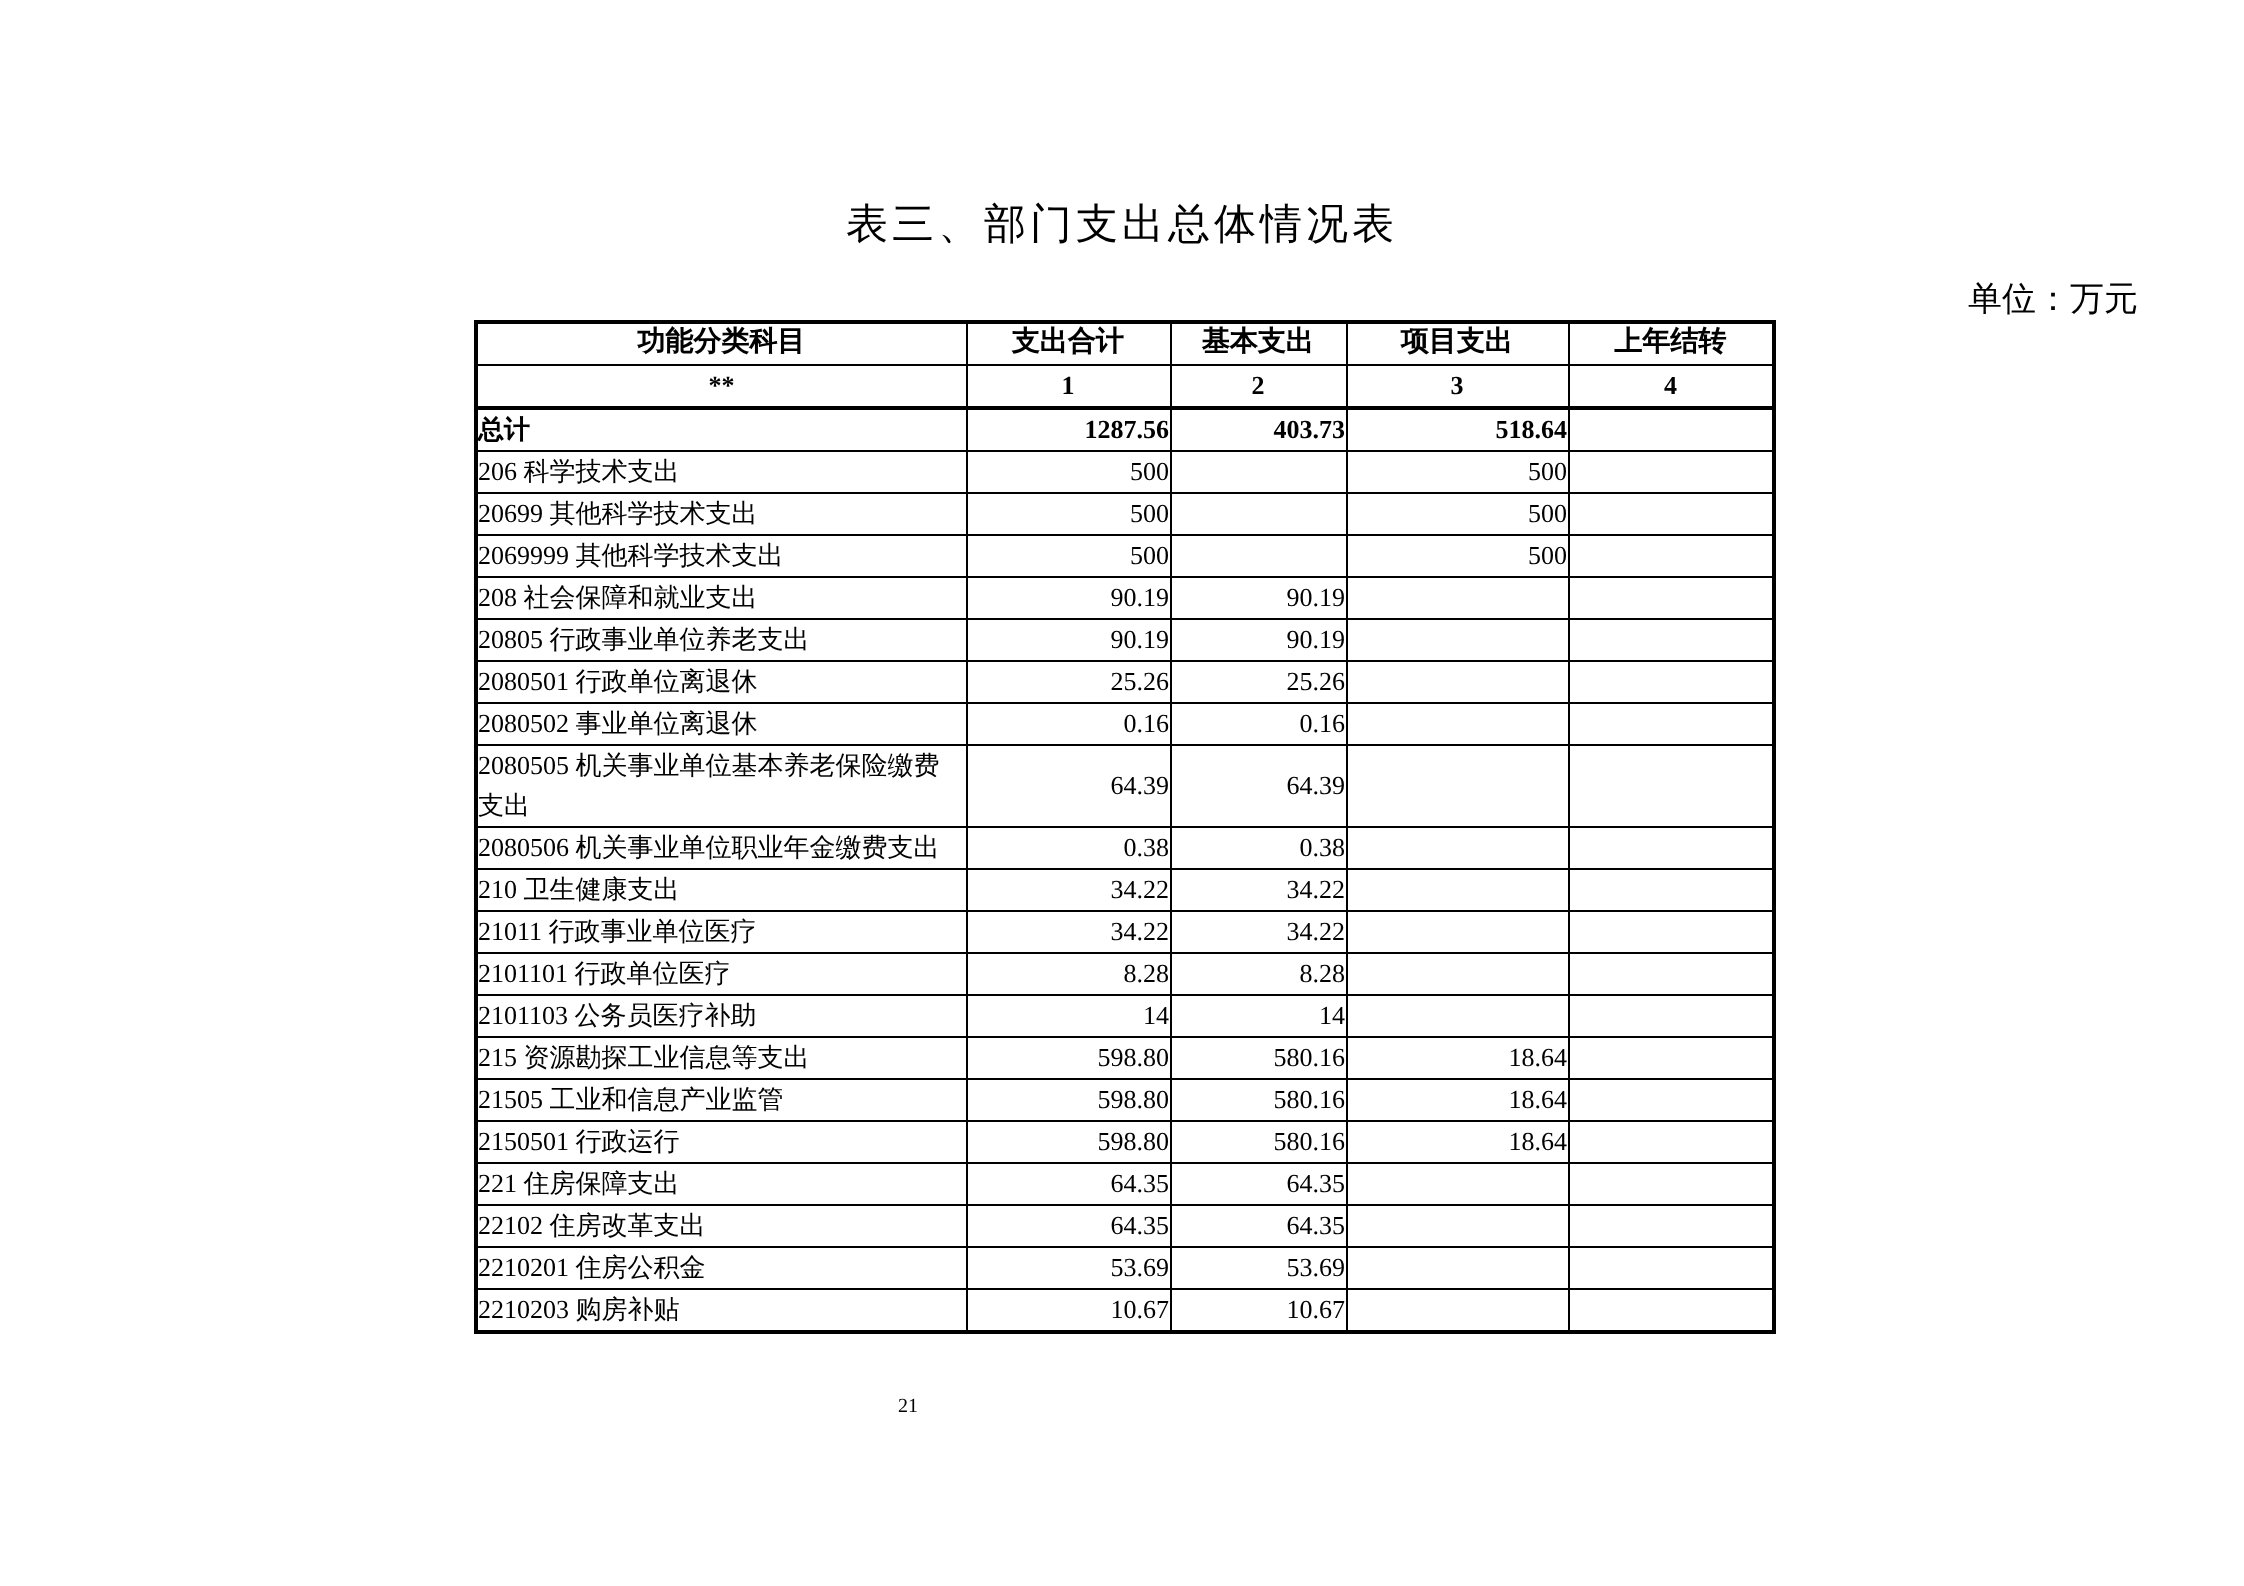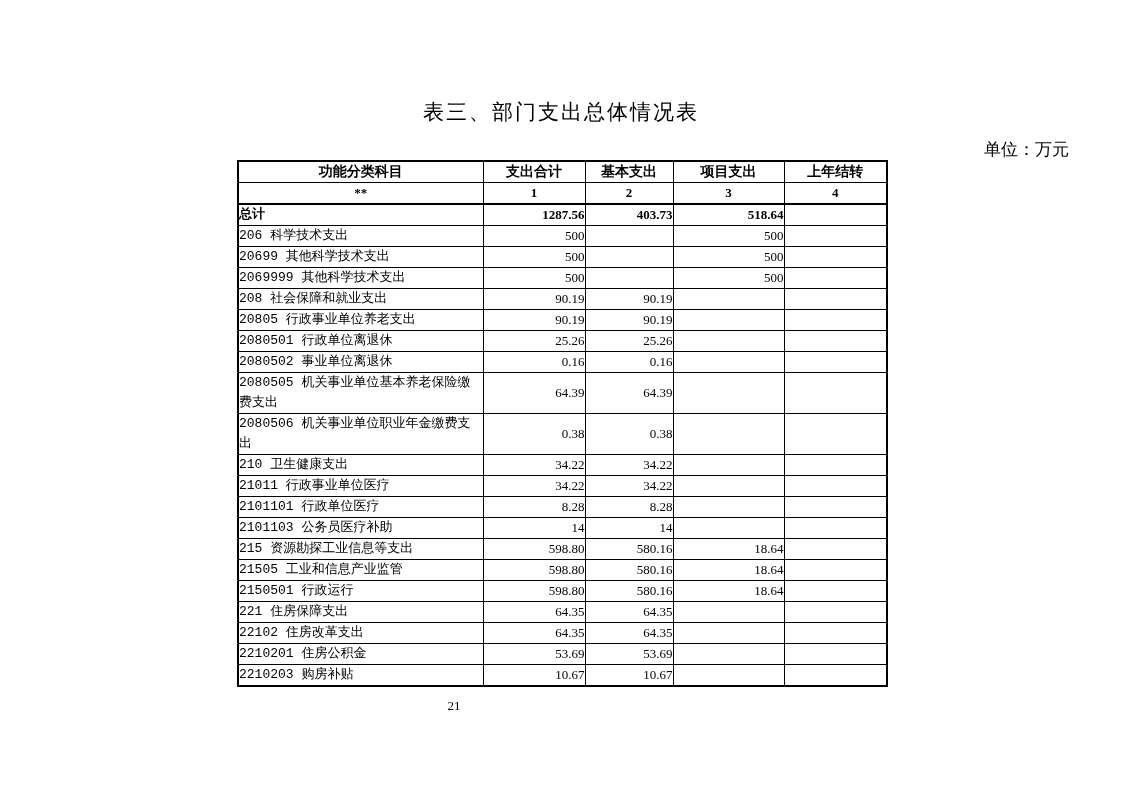--- a/index.html
+++ b/index.html
@@ -51,33 +51,32 @@
   }
   table.budget thead tr.code-row th {
     font-size: 13px;
     border-bottom: 2px solid #000;
   }
   td.cell-name {
     text-align: left;
     padding-left: 4px;
     padding-right: 2px;
     line-height: 21px;
-    font-family: Liberation Mono, monospace;
   }
   td.cell-num {
     text-align: right;
     padding-right: 8px;
     font-variant-numeric: tabular-nums;
   }
   tr.row-bold td { font-weight: bold; }
   .page-number {
     position: absolute;
     top: 698px; left: 0; width: 908px;
     text-align: center;
-    font-size: 13px;
+    font-size: 10px;
   }
 </style>
 </head>
 <body>
 
 <div>
 
   <h1 class="doc-title">表三、部门支出总体情况表</h1>
 
   <div class="unit-label">单位：万元</div>

